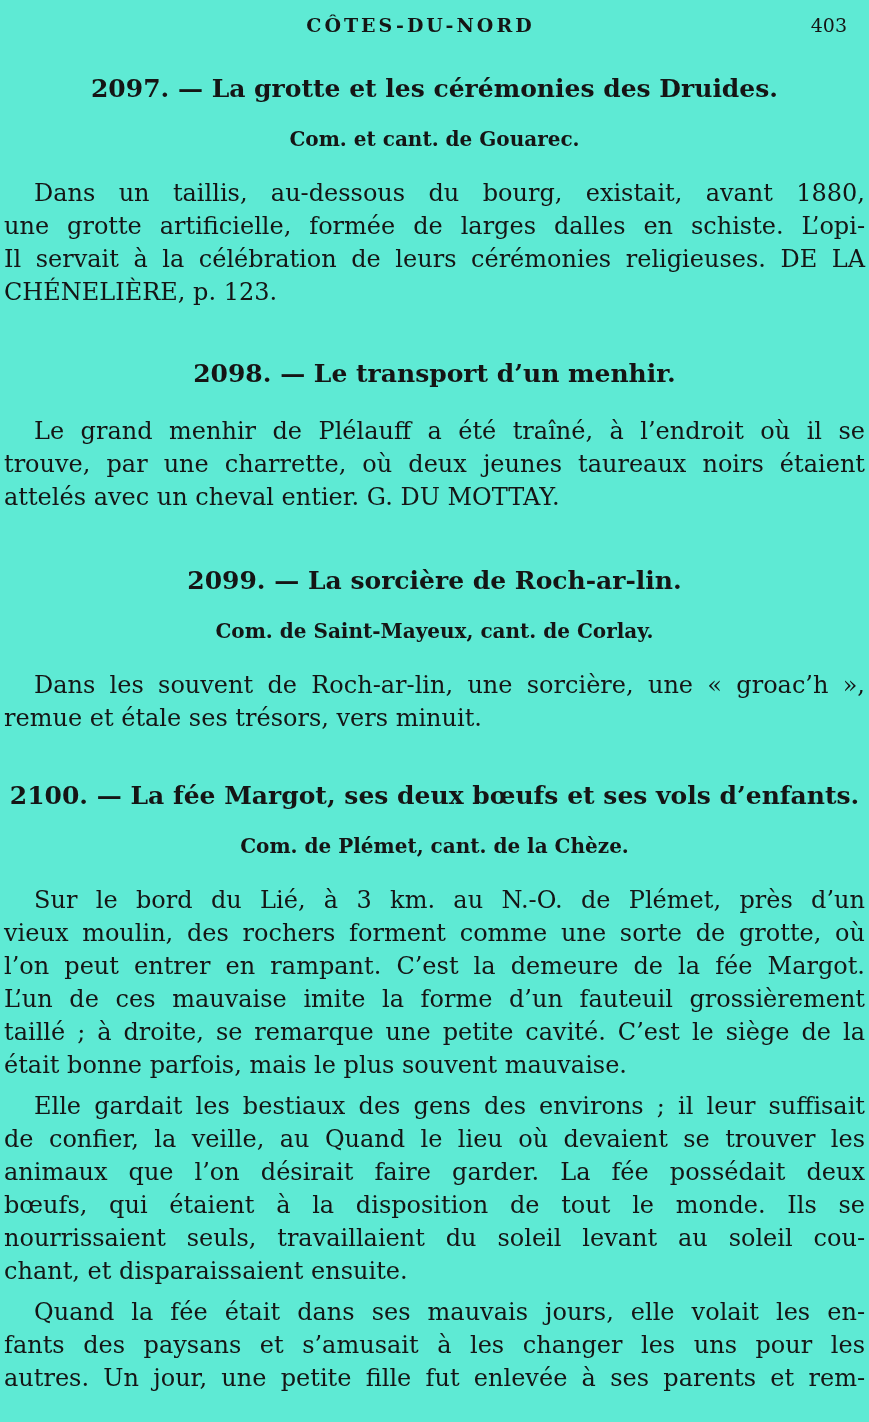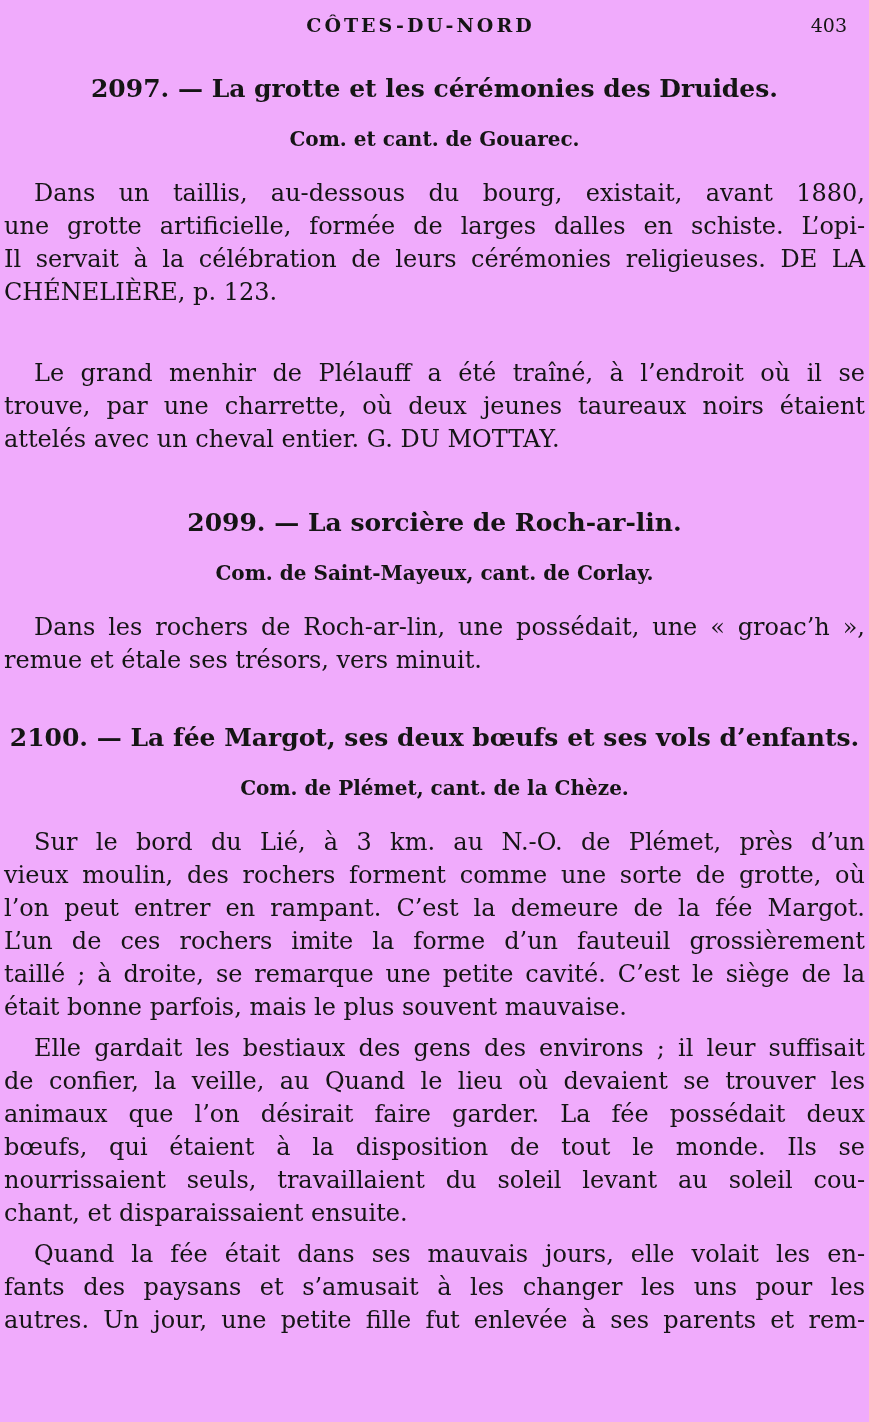--- a/index.html
+++ b/index.html
@@ -5,21 +5,21 @@
   html, body {
     margin: 0;
     padding: 0;
     background: #e9e9e7;
   }
   .page {
     position: relative;
     width: 869px;
     height: 1422px;
     margin: 0 auto;
-    background: #f0abfc;
+    background: #5eead4;
     color: #151515;
     font-family: "DejaVu Serif", "Liberation Serif", serif;
     overflow: hidden;
     box-sizing: border-box;
     padding: 8px 4px 0 4px;
   }
   
   .running-header {
     position: relative;
     height: 36px;
@@ -90,42 +90,43 @@
         <div class="entry-title">2097. — La grotte et les cérémonies des Druides.</div>
         <div class="entry-subtitle">Com. et cant. de Gouarec.</div>
         <div class="para">
           <div class="tline first">Dans un taillis, au-dessous du bourg, existait, avant 1880,</div>
           <div class="tline">une grotte artificielle, formée de larges dalles en schiste. L’opi-</div>
           <div class="tline">Il servait à la célébration de leurs cérémonies religieuses. DE LA</div>
           <div class="tline lastline">CHÉNELIÈRE, p. 123.</div>
         </div>
       </section>
       <section class="entry" data-idx="1">
+        <div class="entry-title">2098. — Le transport d’un menhir.</div>
         <div class="para">
           <div class="tline first">Le grand menhir de Plélauff a été traîné, à l’endroit où il se</div>
           <div class="tline">trouve, par une charrette, où deux jeunes taureaux noirs étaient</div>
           <div class="tline lastline">attelés avec un cheval entier. G. DU MOTTAY.</div>
         </div>
       </section>
       <section class="entry" data-idx="2">
         <div class="entry-title">2099. — La sorcière de Roch-ar-lin.</div>
         <div class="entry-subtitle">Com. de Saint-Mayeux, cant. de Corlay.</div>
         <div class="para">
-          <div class="tline first">Dans les rochers de Roch-ar-lin, une possédait, une « groac’h »,</div>
+          <div class="tline first">Dans les souvent de Roch-ar-lin, une sorcière, une « groac’h »,</div>
           <div class="tline lastline">remue et étale ses trésors, vers minuit.</div>
         </div>
       </section>
       <section class="entry" data-idx="3">
         <div class="entry-title">2100. — La fée Margot, ses deux bœufs et ses vols d’enfants.</div>
         <div class="entry-subtitle">Com. de Plémet, cant. de la Chèze.</div>
         <div class="para">
           <div class="tline first">Sur le bord du Lié, à 3 km. au N.-O. de Plémet, près d’un</div>
           <div class="tline">vieux moulin, des rochers forment comme une sorte de grotte, où</div>
           <div class="tline">l’on peut entrer en rampant. C’est la demeure de la fée Margot.</div>
-          <div class="tline">L’un de ces rochers imite la forme d’un fauteuil grossièrement</div>
+          <div class="tline">L’un de ces mauvaise imite la forme d’un fauteuil grossièrement</div>
           <div class="tline">taillé ; à droite, se remarque une petite cavité. C’est le siège de la</div>
           <div class="tline lastline">était bonne parfois, mais le plus souvent mauvaise.</div>
         </div>
         <div class="para">
           <div class="tline first">Elle gardait les bestiaux des gens des environs ; il leur suffisait</div>
           <div class="tline">de confier, la veille, au Quand le lieu où devaient se trouver les</div>
           <div class="tline">animaux que l’on désirait faire garder. La fée possédait deux</div>
           <div class="tline">bœufs, qui étaient à la disposition de tout le monde. Ils se</div>
           <div class="tline">nourrissaient seuls, travaillaient du soleil levant au soleil cou-</div>
           <div class="tline lastline">chant, et disparaissaient ensuite.</div>

